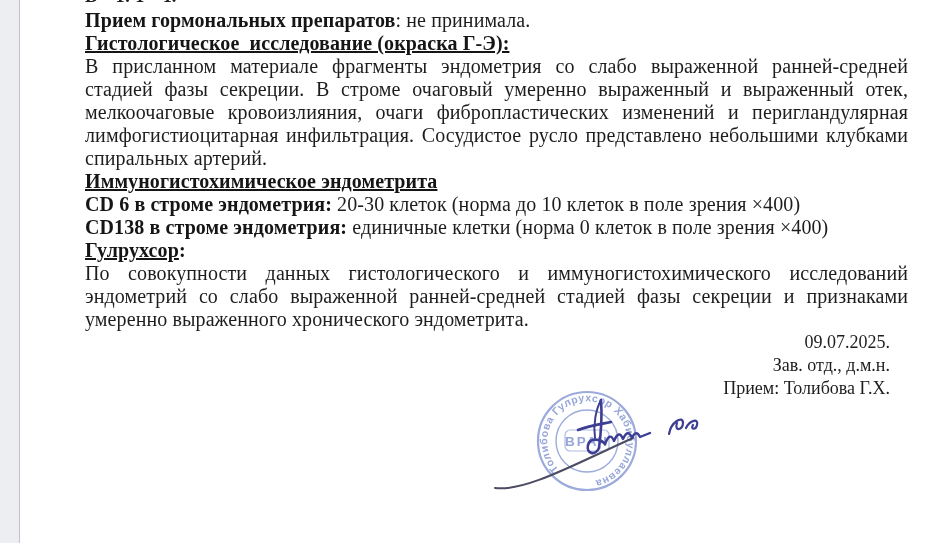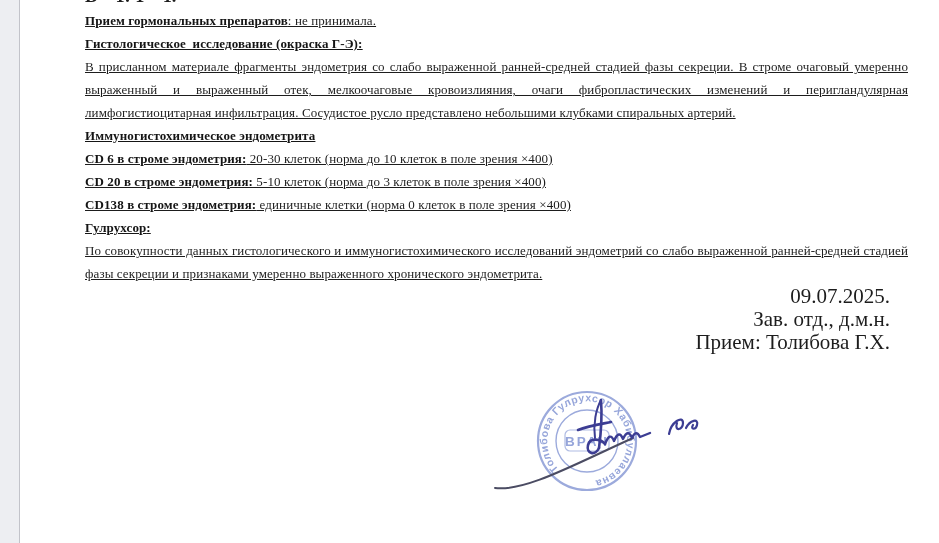--- a/index.html
+++ b/index.html
@@ -13,30 +13,30 @@
     -webkit-font-smoothing:antialiased;
   }
   .scan-edge{
     position:absolute;left:0;top:0;width:19px;height:543px;
     background:#edeef2;border-right:1.5px solid #c2c3ca;
   }
   .page{
     position:absolute;left:85px;top:0;width:823px;
   }
   .page p{margin:0;}
-  .row,.para{font-size:13px;line-height:23px;letter-spacing:0.1px;text-decoration:underline;}
+  .row,.para{font-size:20px;line-height:23px;letter-spacing:0.1px;}
   .clip-line{height:9px;overflow:hidden;}
   .clip-line span{display:block;margin-top:-14px;font-weight:bold;font-size:18.3px;}
   b{font-weight:bold;color:#151515;}
   .u{text-decoration:underline;}
   .just{text-align:justify;}
   .prewrap{white-space:pre-wrap;}
   .signoff{
     margin-top:0;text-align:right;padding-right:18px;
-    font-size:21px;line-height:23.2px;
+    font-size:18px;line-height:23.2px;
   }
   .stamp-overlay{
     position:absolute;left:455px;top:378px;width:270px;height:150px;
     pointer-events:none;
   }
   .stamp-ring-text{
     font-family:"Liberation Sans","DejaVu Sans",sans-serif;
     font-size:10.5px;letter-spacing:0.6px;font-weight:bold;
   }
   .stamp-center-text{
@@ -58,21 +58,20 @@
   <p class="row"><b>Прием гормональных препаратов</b><span>: не принимала.</span></p>
 
   <p class="row"><b class="u prewrap">Гистологическое  исследование (окраска Г-Э):</b></p>
 
   <p class="para just">В присланном материале фрагменты эндометрия со слабо выраженной ранней-средней стадией фазы секреции. В строме очаговый умеренно выраженный и выраженный отек, мелкоочаговые кровоизлияния, очаги фибропластических изменений и перигландулярная лимфогистиоцитарная инфильтрация. Сосудистое русло представлено небольшими клубками спиральных артерий.</p>
 
   <p class="row"><b class="u">Иммуногистохимическое эндометрита</b></p>
 
   <p class="row"><b>CD 6 в строме эндометрия:</b><span> 20-30 клеток (норма до 10 клеток в поле зрения ×400)</span></p>
 
-  <p class="row"><b>CD 20 в строме эндометрия:</b><span> 5-10 клеток (норма до 3 клеток в поле зрения ×400)</span></p>
 
   <p class="row"><b>CD138 в строме эндометрия:</b><span> единичные клетки (норма 0 клеток в поле зрения ×400)</span></p>
 
   <p class="row"><b><span class="u">Гулрухсор</span><span>:</span></b></p>
 
   <p class="para just">По совокупности данных гистологического и иммуногистохимического исследований эндометрий со слабо выраженной ранней-средней стадией фазы секреции и признаками умеренно выраженного хронического эндометрита.</p>
 
   <div class="signoff">
     <p>09.07.2025.</p>
     <p>Зав. отд., д.м.н.</p>

